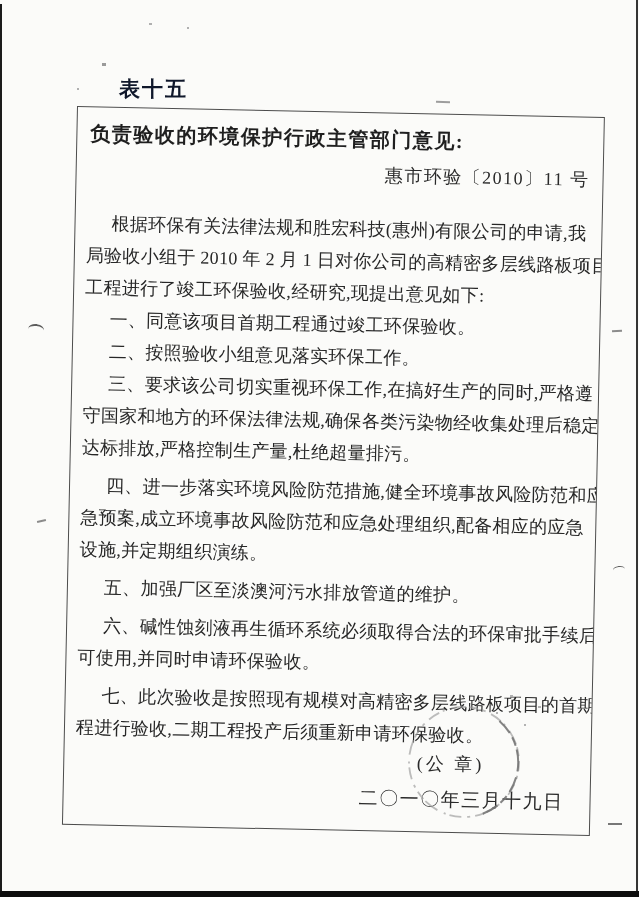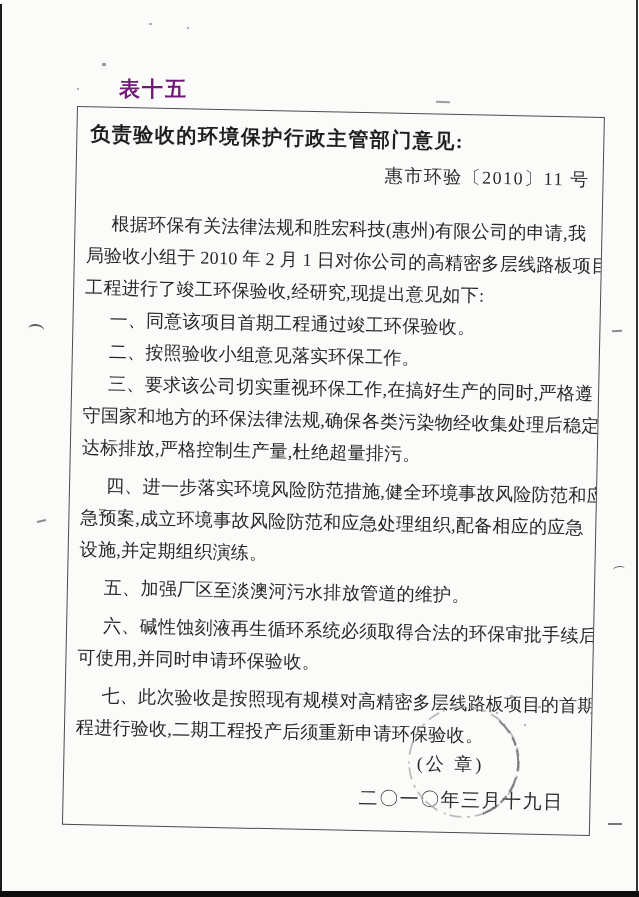--- a/index.html
+++ b/index.html
@@ -10,21 +10,21 @@
     color:#262626;
   }
   .page{position:absolute;inset:0;}
   
   .edge-left{position:absolute;left:0;top:4px;width:2px;height:893px;background:#1b1b1b;}
   .edge-right{position:absolute;left:636px;top:0;width:2px;height:897px;background:#343434;}
   .edge-bottom{position:absolute;left:0;top:891px;width:639px;height:6px;background:#0d0d0d;}
   
   .form-label{
     position:absolute;left:119px;top:75px;
-    font-size:21px;font-weight:bold;letter-spacing:2px;color:#701a75;
+    font-size:21px;font-weight:bold;letter-spacing:2px;color:#0f172a;
   }
   
   .doc-box{
     position:absolute;left:77px;top:106px;width:526px;height:717px;
     border:1px solid #4c4c4c;
     transform:rotate(1.2deg);transform-origin:0 0;
     overflow:hidden;
   }
   .heading{
     position:absolute;left:13px;top:13px;

